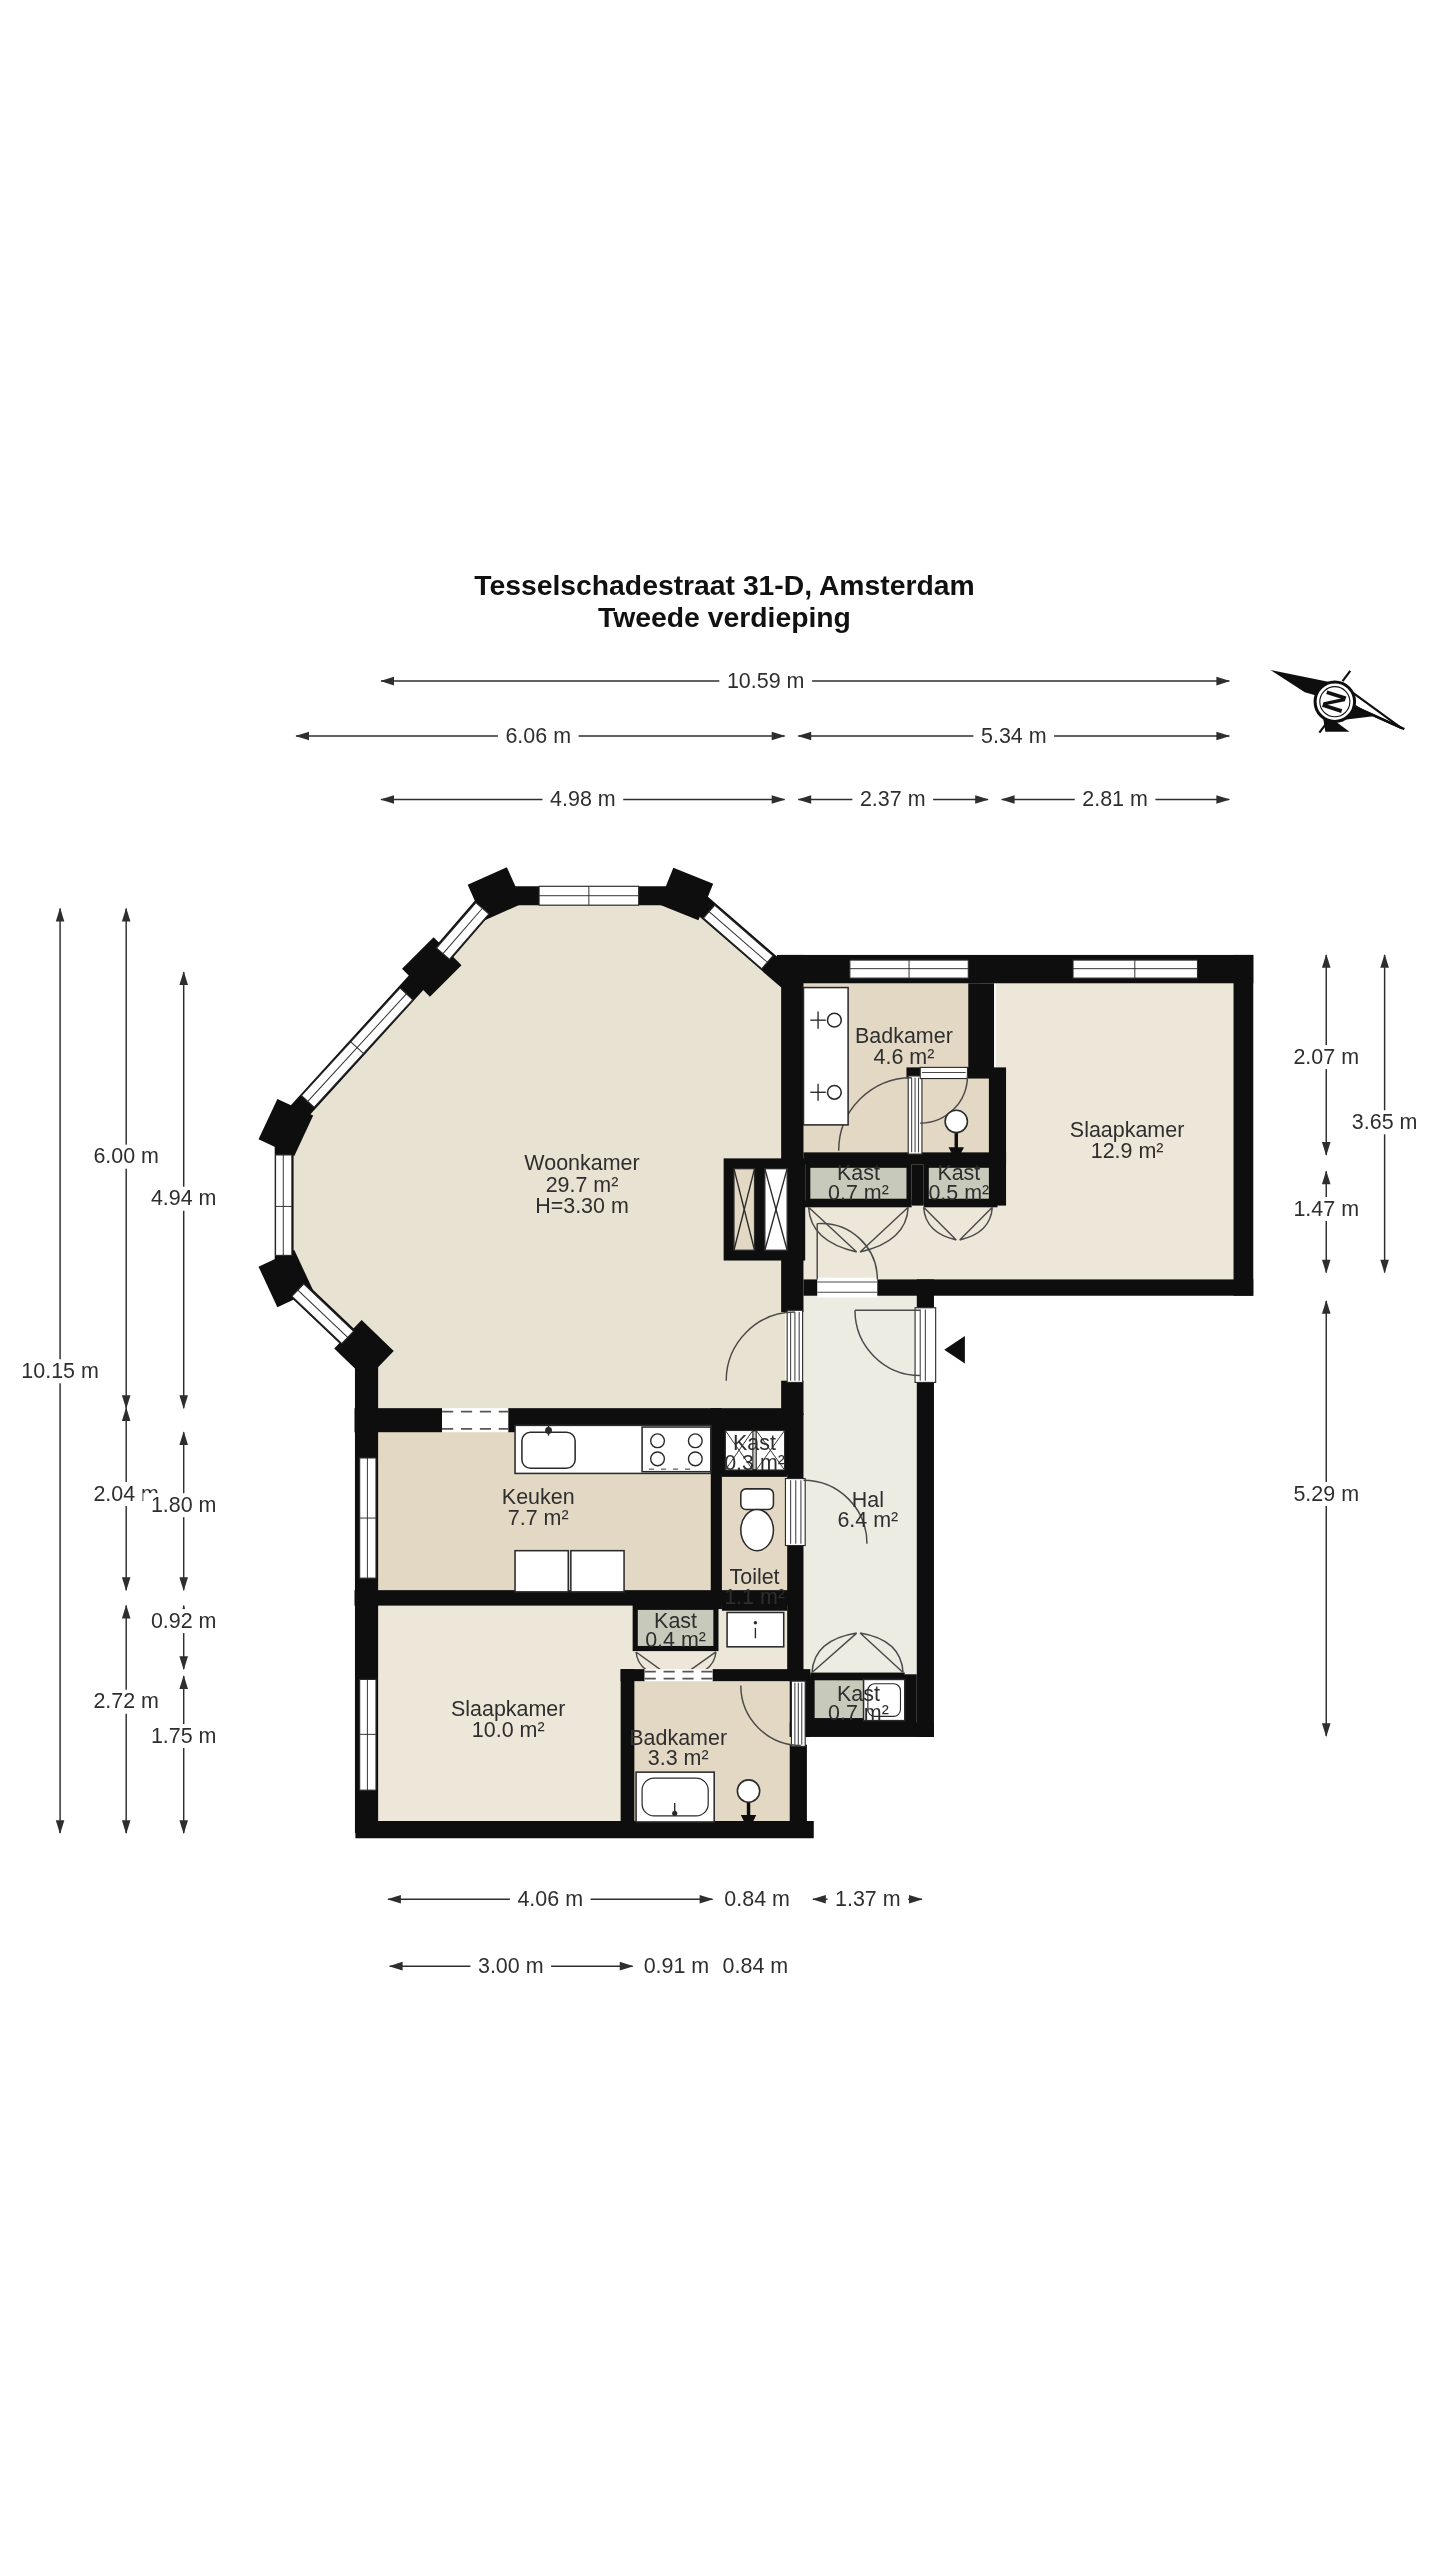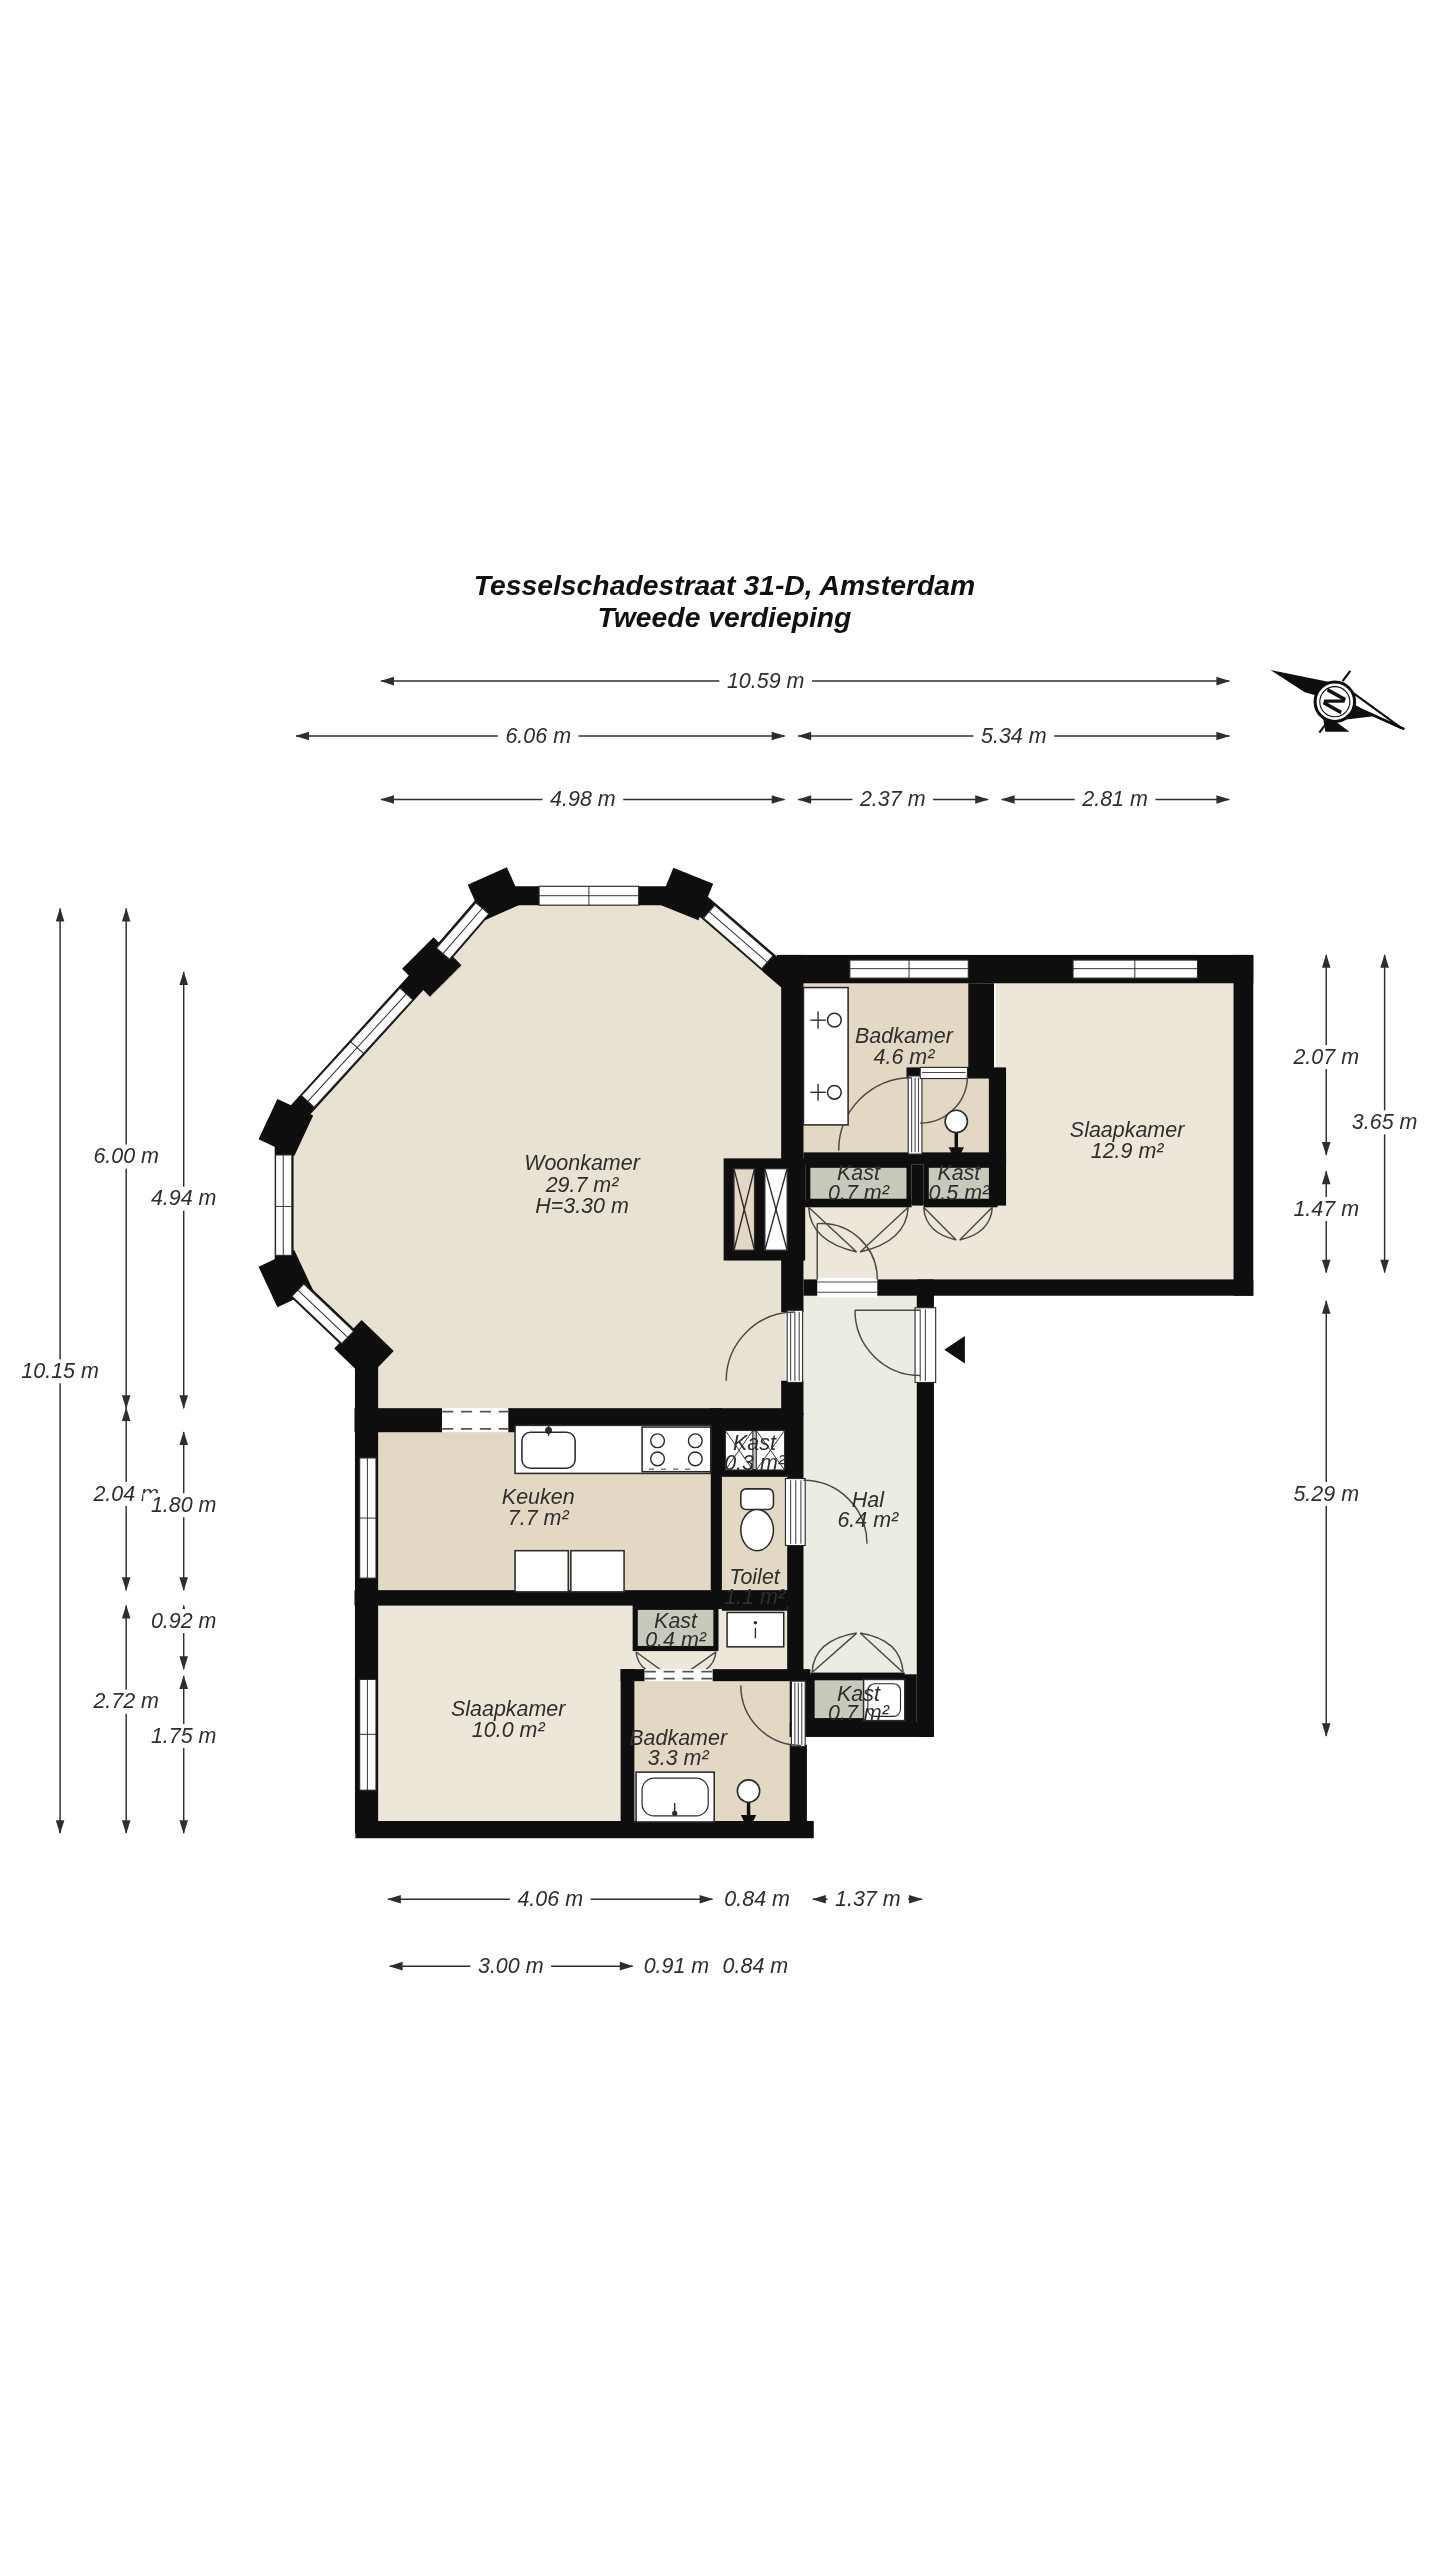--- a/index.html
+++ b/index.html
@@ -1,17 +1,17 @@
 <!DOCTYPE html>
 <html style="font-size:13.7px"><head>
 <meta charset="utf-8">
 <style>
   html,body{margin:0;padding:0;background:#ffffff;}
   #page{position:relative;width:1449px;height:2044px;background:#fff;overflow:hidden;
-        font-family:"Liberation Sans","DejaVu Sans",sans-serif;font-style:italic;}
+        font-family:"Liberation Sans","DejaVu Sans",sans-serif;}
   svg{position:absolute;left:0;top:0;}
   .title-txt{font-weight:bold;font-size:33px;fill:#111;}
   .room-name{font-size:25px;fill:#2e2e2e;}
   .dim-txt{font-size:25px;fill:#2e2e2e;}
   .compass-n{font-size:34px;font-weight:bold;fill:#111;}
   text{text-anchor:middle;dominant-baseline:middle;}
   .wall{fill:#0e0e0e;}
   .wline{stroke:#0e0e0e;fill:none;}
   .win{fill:#ffffff;stroke:#2a2a2a;stroke-width:1.3;}
   .winline{stroke:#2a2a2a;stroke-width:1.1;fill:none;}

